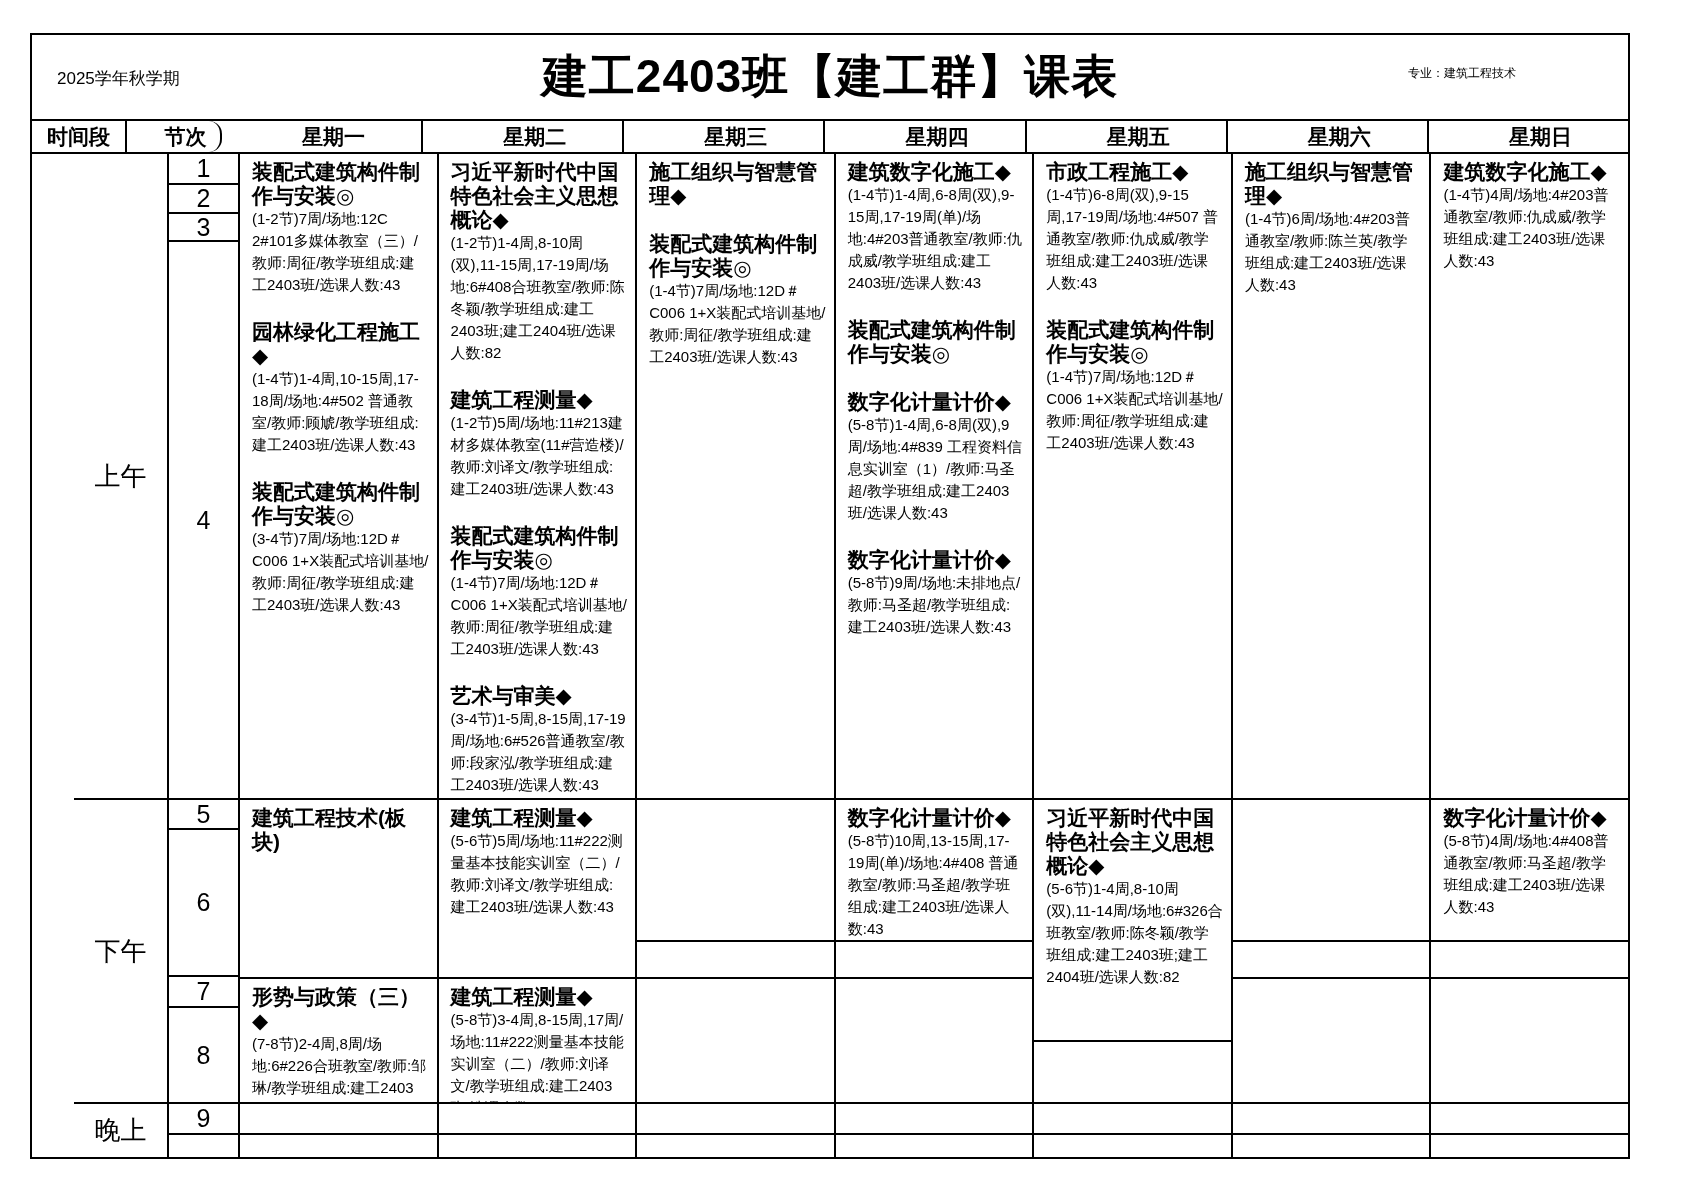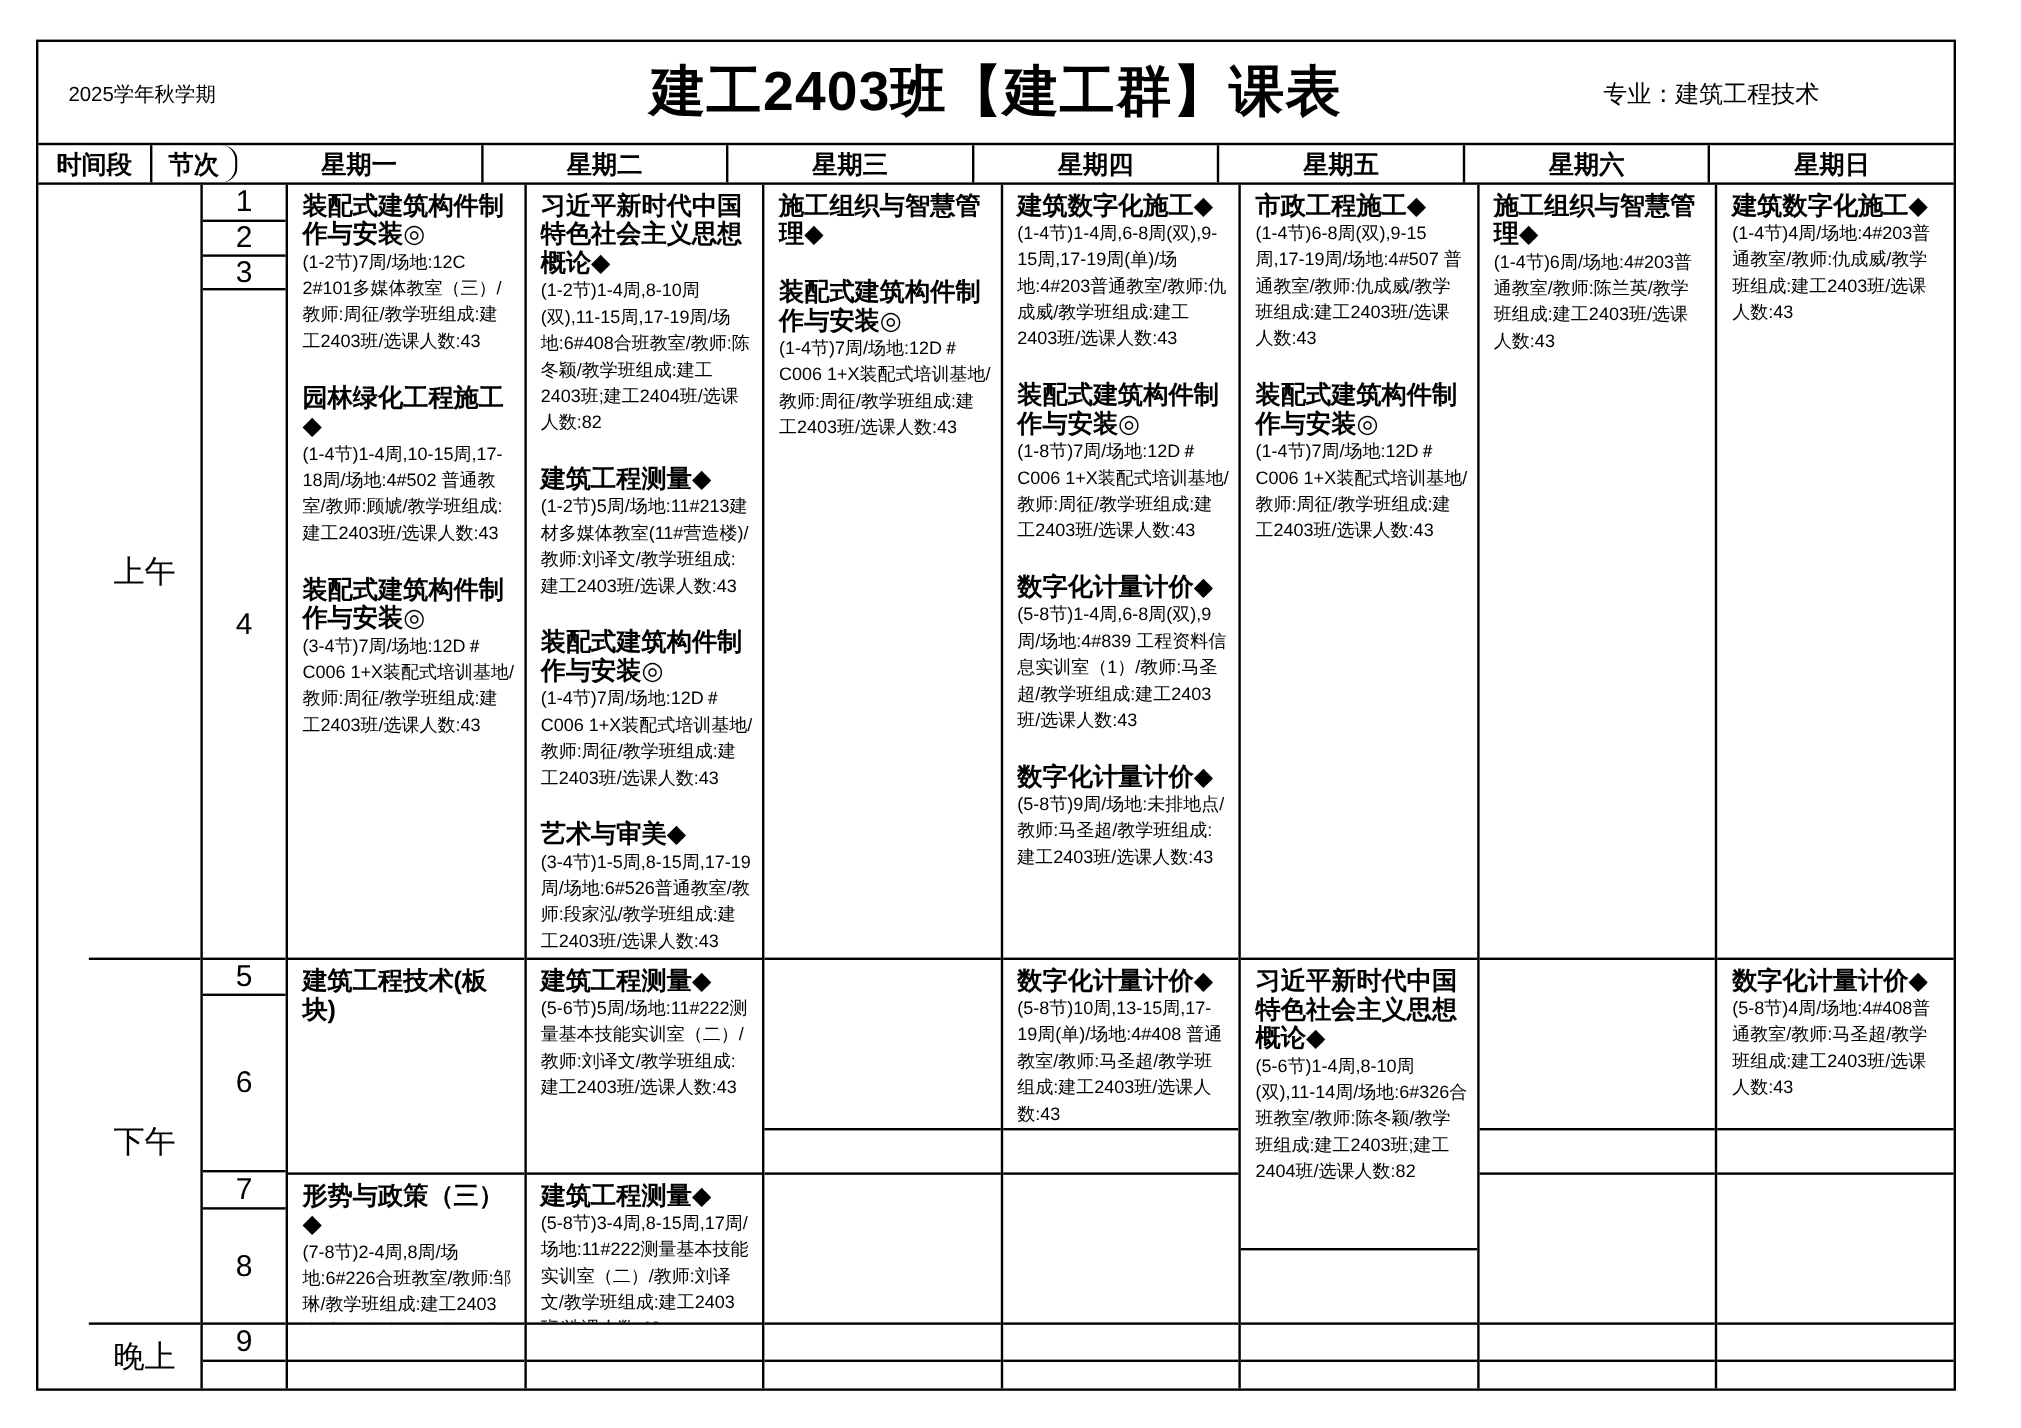--- a/index.html
+++ b/index.html
@@ -10,23 +10,23 @@
   }
   .sheet {
     position:absolute; left:30px; top:33px; width:1600px; height:1126px;
     border:2px solid #000; display:flex; flex-direction:column; background:#fff;justify-content:center;
   }
   
   .title-band { height:86px; flex:0 0 86px; position:relative; border-bottom:2px solid #000;
                 display:flex; align-items:center; justify-content:center; }
   .semester { position:absolute; left:25px; top:32px; font-size:17px; }
   .main-title { font-size:46px; font-weight:bold; letter-spacing:1px; }
-  .major { position:absolute; right:112px; top:30px; font-size:20px; }
+  .major { position:absolute; right:112px; top:30px; font-size:12px; }
   
-  .head-row { height:33px; flex:0 0 33px; display:flex; border-bottom:2px solid #000; }
+  .head-row { height:33px; flex:0 0 33px; display:flex; border-bottom:2px solid #000;gap:24px; }
   .hcell { border-right:2px solid #000; display:flex; align-items:center; justify-content:center;
            font-size:21px; font-weight:600; }
   .hcell:last-child { border-right:none; }
   .w-band { width:95px; flex:0 0 95px; }
   .w-period { width:71px; flex:0 0 71px;border-radius:13px; }
   .hday { flex:1; }
   .body { flex:1; display:flex; }
   .band-col { width:95px; flex:0 0 95px; border-right:2px solid #000; display:flex; flex-direction:column;margin-left:42px; }
   .band { border-bottom:2px solid #000; display:flex; align-items:center; justify-content:center;
           font-size:26px; }
@@ -182,21 +182,20 @@
       </div>
 
       <div class="day-col">
         <div class="cell h646">
           <div class="course">
             <div class="c-title">建筑数字化施工◆</div>
             <div class="c-det">(1-4节)1-4周,6-8周(双),9-15周,17-19周(单)/场地:4#203普通教室/教师:仇成威/教学班组成:建工2403班/选课人数:43</div>
           </div>
           <div class="course">
             <div class="c-title">装配式建筑构件制作与安装◎</div>
-            <div class="c-det">(1-8节)7周/场地:12D＃C006 1+X装配式培训基地/教师:周征/教学班组成:建工2403班/选课人数:43</div>
           </div>
           <div class="course">
             <div class="c-title">数字化计量计价◆</div>
             <div class="c-det">(5-8节)1-4周,6-8周(双),9周/场地:4#839 工程资料信息实训室（1）/教师:马圣超/教学班组成:建工2403班/选课人数:43</div>
           </div>
           <div class="course">
             <div class="c-title">数字化计量计价◆</div>
             <div class="c-det">(5-8节)9周/场地:未排地点/教师:马圣超/教学班组成:建工2403班/选课人数:43</div>
           </div>
         </div>

